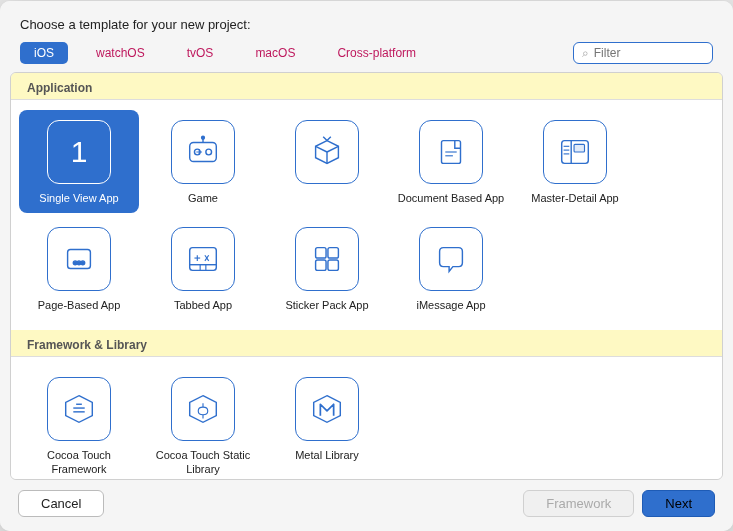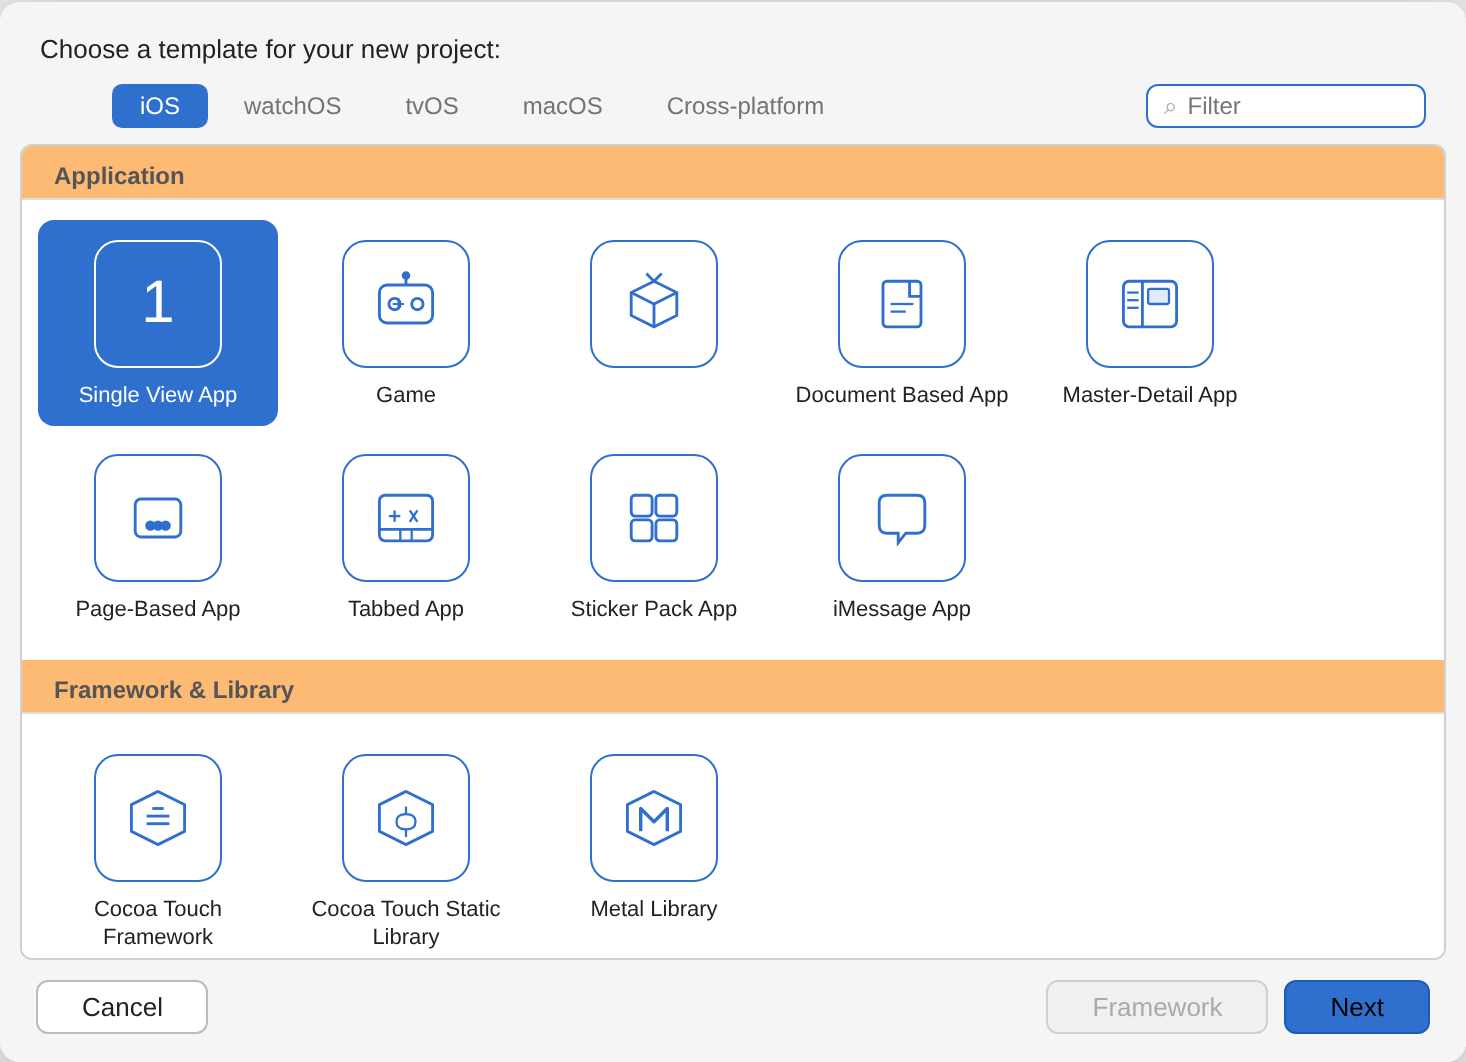--- a/index.html
+++ b/index.html
@@ -31,30 +31,29 @@
       color: #222;
       margin-bottom: 10px;
     }
     .tabs-row {
       display: flex;
       align-items: center;
       gap: 0;
     }
     .tab-bar {
       display: flex;
-      gap: 4px;
+      gap: 14px;
       flex: 1;
-      margin-left: 36px;
     }
     .tab {
       padding: 4px 14px;
       font-size: 12px;
       border-radius: 5px;
       cursor: pointer;
-      color: #737373;
+      color: #be185d;
       background: transparent;
       border: none;
       outline: none;
     }
     .tab.active {
       background: #2f6fcd;
       color: #fff;
       border-radius: 5px;
     }
     .filter-box {
@@ -86,21 +85,21 @@
       border-radius: 6px;
       border: 1px solid #d0d0d0;
       overflow-y: auto;
       padding-bottom: 6px;
     }
     .section-header {
       padding: 8px 16px 4px 16px;
       font-size: 12px;
       font-weight: 600;
       color: #555;
-      background: #fdba74;
+      background: #fef9c3;
       border-bottom: 1px solid #ddd;
     }
     .items-grid {
       display: flex;
       flex-wrap: wrap;
       padding: 10px 8px;
       gap: 4px;
     }
     .template-item {
       width: 120px;

